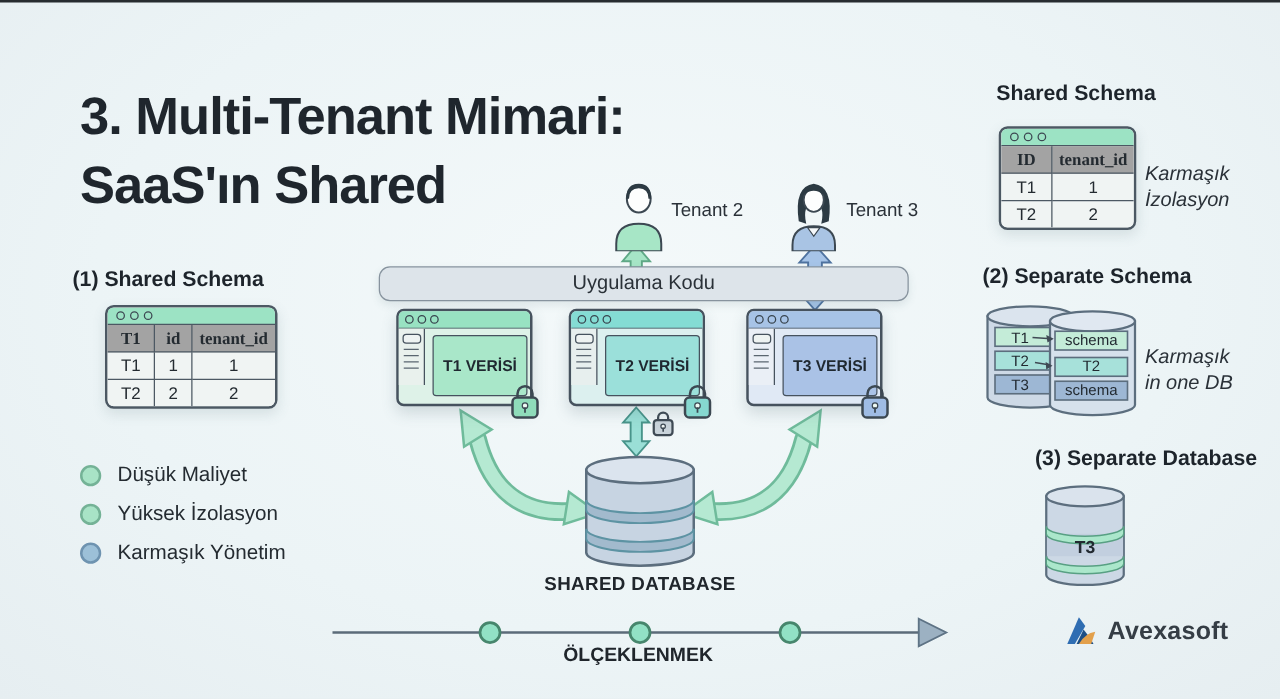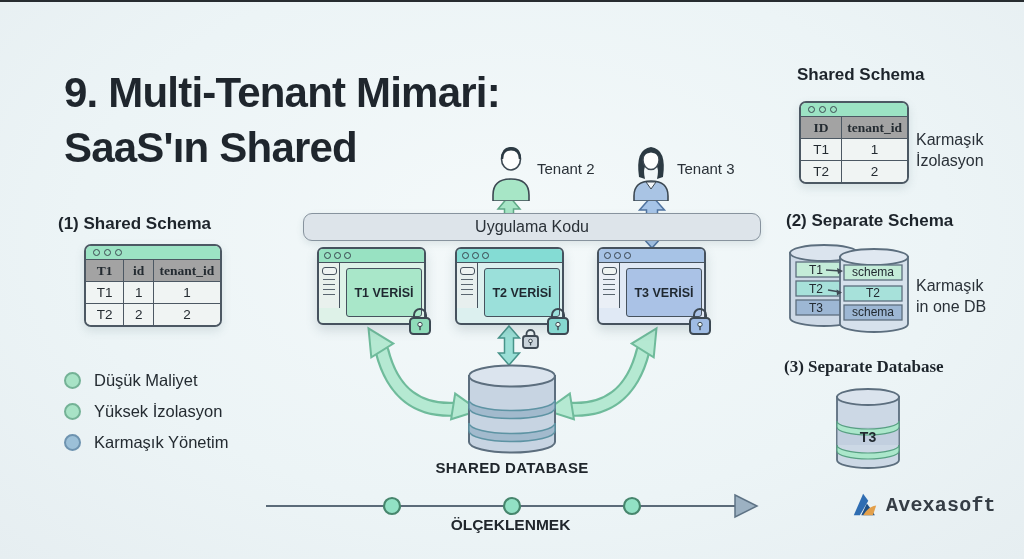--- a/index.html
+++ b/index.html
@@ -40,21 +40,21 @@
   .bullet-row{display:flex;align-items:center;height:31px;}
   .bullet{width:13px;height:13px;border-radius:50%;margin-right:13px;flex:none;}
   .b-green{background:#a8e3c6;border:2px solid #74b296;}
   .b-blue{background:#9cc0d8;border:2px solid #6e93b0;}
   .bullet-label{font-size:16.5px;color:#242b31;}
 
   
   .tenant-label{font-size:15px;color:#2a3138;}
 
   
-  .appbar{left:303px;top:211px;width:458px;height:28px;background:#dde4ea;
+  .appbar{left:303px;top:211px;width:424px;height:28px;background:#dde4ea;
     border:1.5px solid #87939e;border-radius:9px;display:flex;align-items:center;
     justify-content:center;font-size:16px;color:#2a3138;box-sizing:border-box;
     box-shadow:0 3px 7px rgba(80,110,120,.14);}
 
   
   .win{position:absolute;width:109px;height:78px;border:2px solid #46525e;
        border-radius:6px;box-sizing:border-box;box-shadow:0 5px 12px rgba(70,100,110,.20);}
   .win-titlebar{height:13px;border-bottom:1.5px solid #46525e;display:flex;
        align-items:center;gap:3px;padding-left:5px;border-radius:4px 4px 0 0;}
   .win-dot{width:5px;height:5px;border-radius:50%;border:1.2px solid #38444e;}
@@ -69,22 +69,22 @@
        justify-content:center;font-weight:bold;font-size:12.5px;color:#1f2830;}
   .win-green{background:#def2e8;} .win-green .win-titlebar{background:#98e2c2;}
   .win-green .win-sidebar{background:#e9f1ed;} .win-green .win-content{background:#a9e7c9;}
   .win-teal{background:#dcf0ef;} .win-teal .win-titlebar{background:#84dcd4;}
   .win-teal .win-sidebar{background:#e7efee;} .win-teal .win-content{background:#9be0da;}
   .win-blue{background:#e0e9f5;} .win-blue .win-titlebar{background:#a7c3e6;}
   .win-blue .win-sidebar{background:#eaeff6;} .win-blue .win-content{background:#aac2e6;}
   .win-lock{position:absolute;right:-9px;bottom:-13px;width:26px;height:32px;}
 
   .big-label{font-weight:bold;color:#20262c;text-align:center;}
-  .note{font-size:16px;line-height:1.3;color:#2a3138;}
-  .logo{left:851px;top:489px;display:flex;align-items:center;gap:7px;font-family:Liberation Mono, monospace;}
+  .note{font-size:16px;line-height:1.3;color:#2a3138;font-style:italic;}
+  .logo{left:851px;top:489px;display:flex;align-items:center;gap:7px;}
   .logo-text{font-size:20px;font-weight:600;color:#353d45;letter-spacing:.2px;}
 </style>
 </head>
 <body>
 
 <div class="stage">
 
   <svg class="overlay" viewBox="0 0 1024 559" aria-hidden="true">
 
     <polygon points="509,194 520,207 513.5,207 513.5,212 504.5,212 504.5,207 498,207" fill="#a6e5c6" stroke="#5fa886" stroke-width="1.5"></polygon>
@@ -123,21 +123,21 @@
     <g>
       <line x1="266" y1="504" x2="735" y2="504" stroke="#5b6b79" stroke-width="2"></line>
       <circle cx="392" cy="504" r="8" fill="#92e1c5" stroke="#47866d" stroke-width="2.2"></circle>
       <circle cx="512" cy="504" r="8" fill="#92e1c5" stroke="#47866d" stroke-width="2.2"></circle>
       <circle cx="632" cy="504" r="8" fill="#92e1c5" stroke="#47866d" stroke-width="2.2"></circle>
       <polygon points="735,493 757,504 735,515" fill="#9cb1c2" stroke="#5e7385" stroke-width="1.5"></polygon>
     </g>
   </svg>
 
   <div class="abs title">
-    <div>9. Multi-Tenant Mimari:</div>
+    <div>3. Multi-Tenant Mimari:</div>
     <div>SaaS'ın Shared</div>
   </div>
 
   <div class="abs sec-h" style="left:58px;top:212px;">(1) Shared Schema</div>
 
   <div class="abs data-table" style="left:84px;top:242px;width:134px;">
     <div class="dt-bar">
         <i></i>
         <i></i>
         <i></i>
@@ -327,21 +327,21 @@
       <line x1="42" y1="50" x2="54" y2="52"></line>
         <polygon points="56,52.5 50.5,49.5 51,55.5" fill="#3f4a54" stroke="none"></polygon>
     </g>
   </svg>
 
   <div class="abs note" style="left:916px;top:274px;">
     <div>Karmaşık</div>
     <div>in one DB</div>
   </div>
 
-  <div class="abs sec-h" style="left:784px;top:355px;font-family:Liberation Serif, serif;">(3) Separate Database</div>
+  <div class="abs sec-h" style="left:828px;top:355px;">(3) Separate Database</div>
 
   <svg class="abs" style="left:833px;top:384px;" width="70" height="86" viewBox="0 0 70 86">
     <path d="M4 11 L4 74 A31 8 0 0 0 66 74 L66 11 Z" fill="#ccd8e5" stroke="#5c6e7e" stroke-width="1.8"></path>
     <rect x="4.5" y="41" width="61" height="18" fill="#c2cfdf"></rect>
     <path d="M4 35 A31 8 0 0 0 66 35 L66 41 A31 8 0 0 1 4 41 Z" fill="#abe7cb" stroke="#58a083" stroke-width="1.2"></path>
     <path d="M4 59 A31 8 0 0 0 66 59 L66 65 A31 8 0 0 1 4 65 Z" fill="#abe7cb" stroke="#58a083" stroke-width="1.2"></path>
     <text x="35" y="56" font-size="14" font-weight="bold" text-anchor="middle" fill="#222a31" font-family="Liberation Sans, sans-serif">T3</text>
     <ellipse cx="35" cy="11" rx="31" ry="8" fill="#dae3ed" stroke="#5c6e7e" stroke-width="1.8"></ellipse>
   </svg>
 

